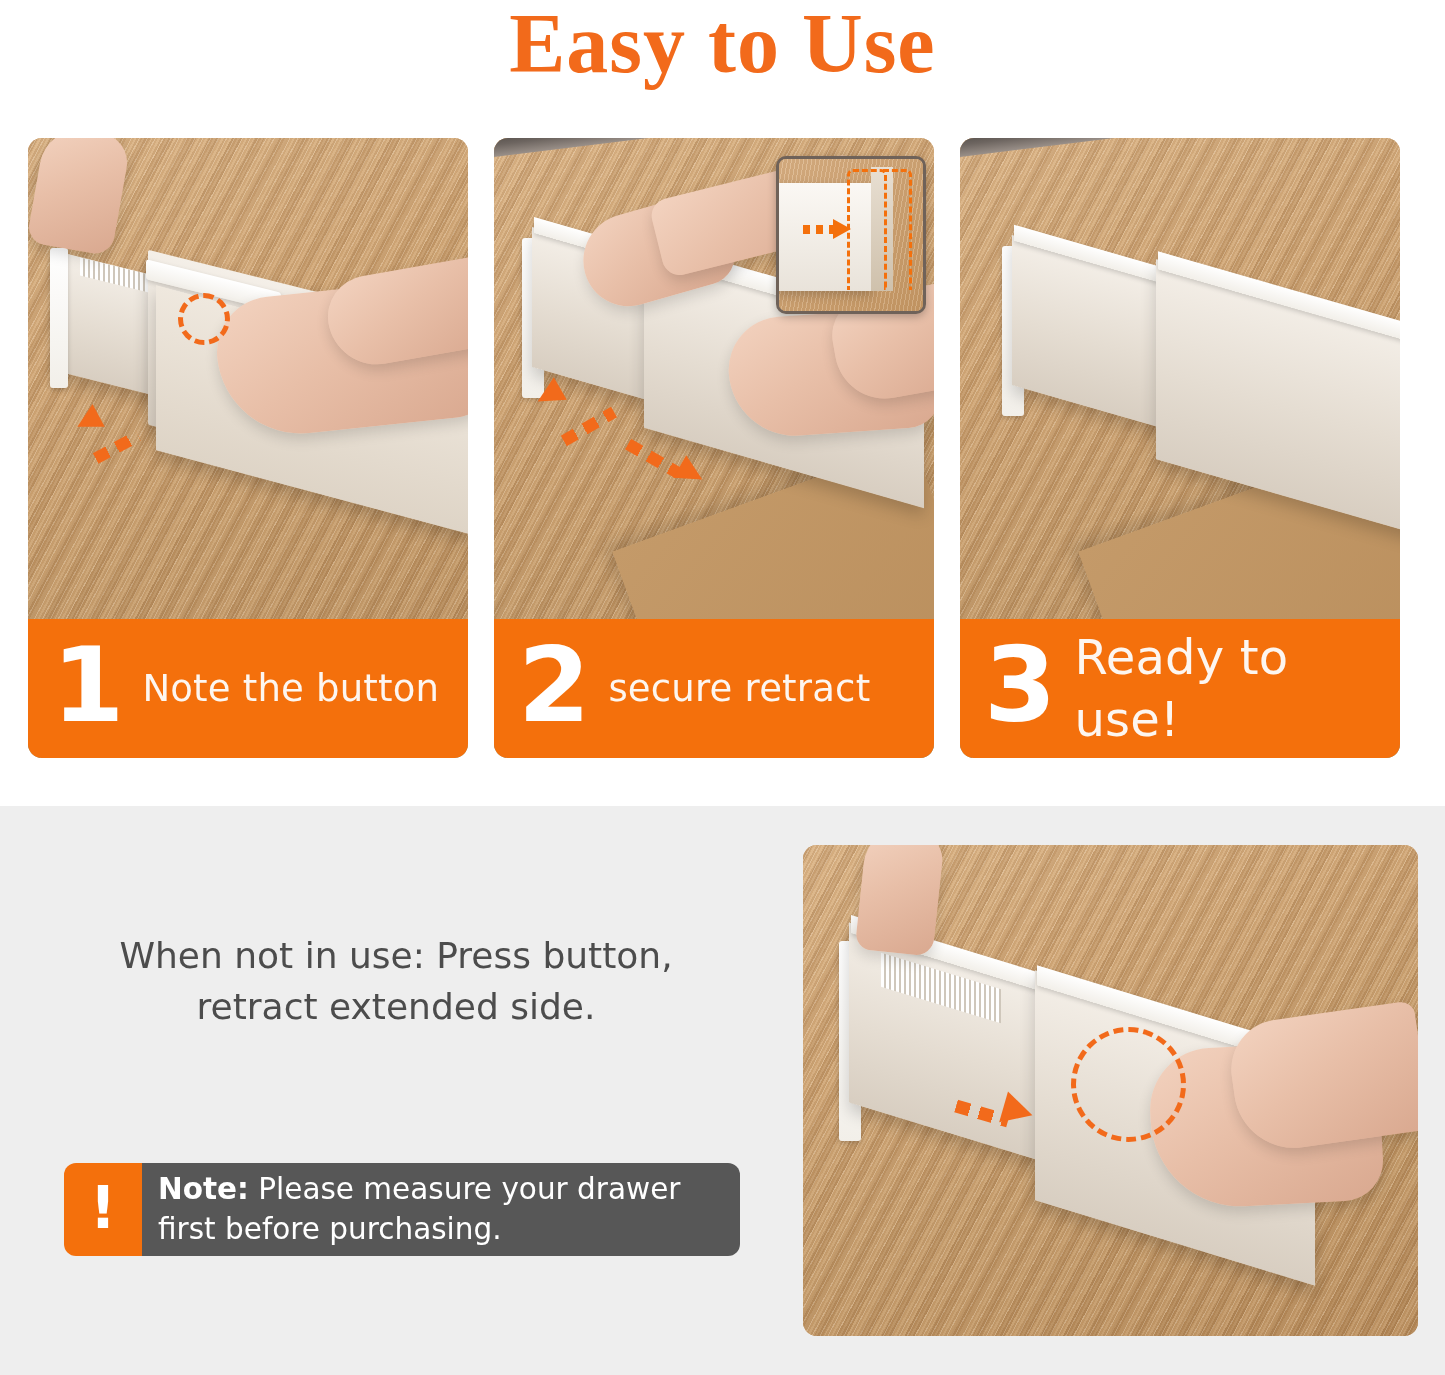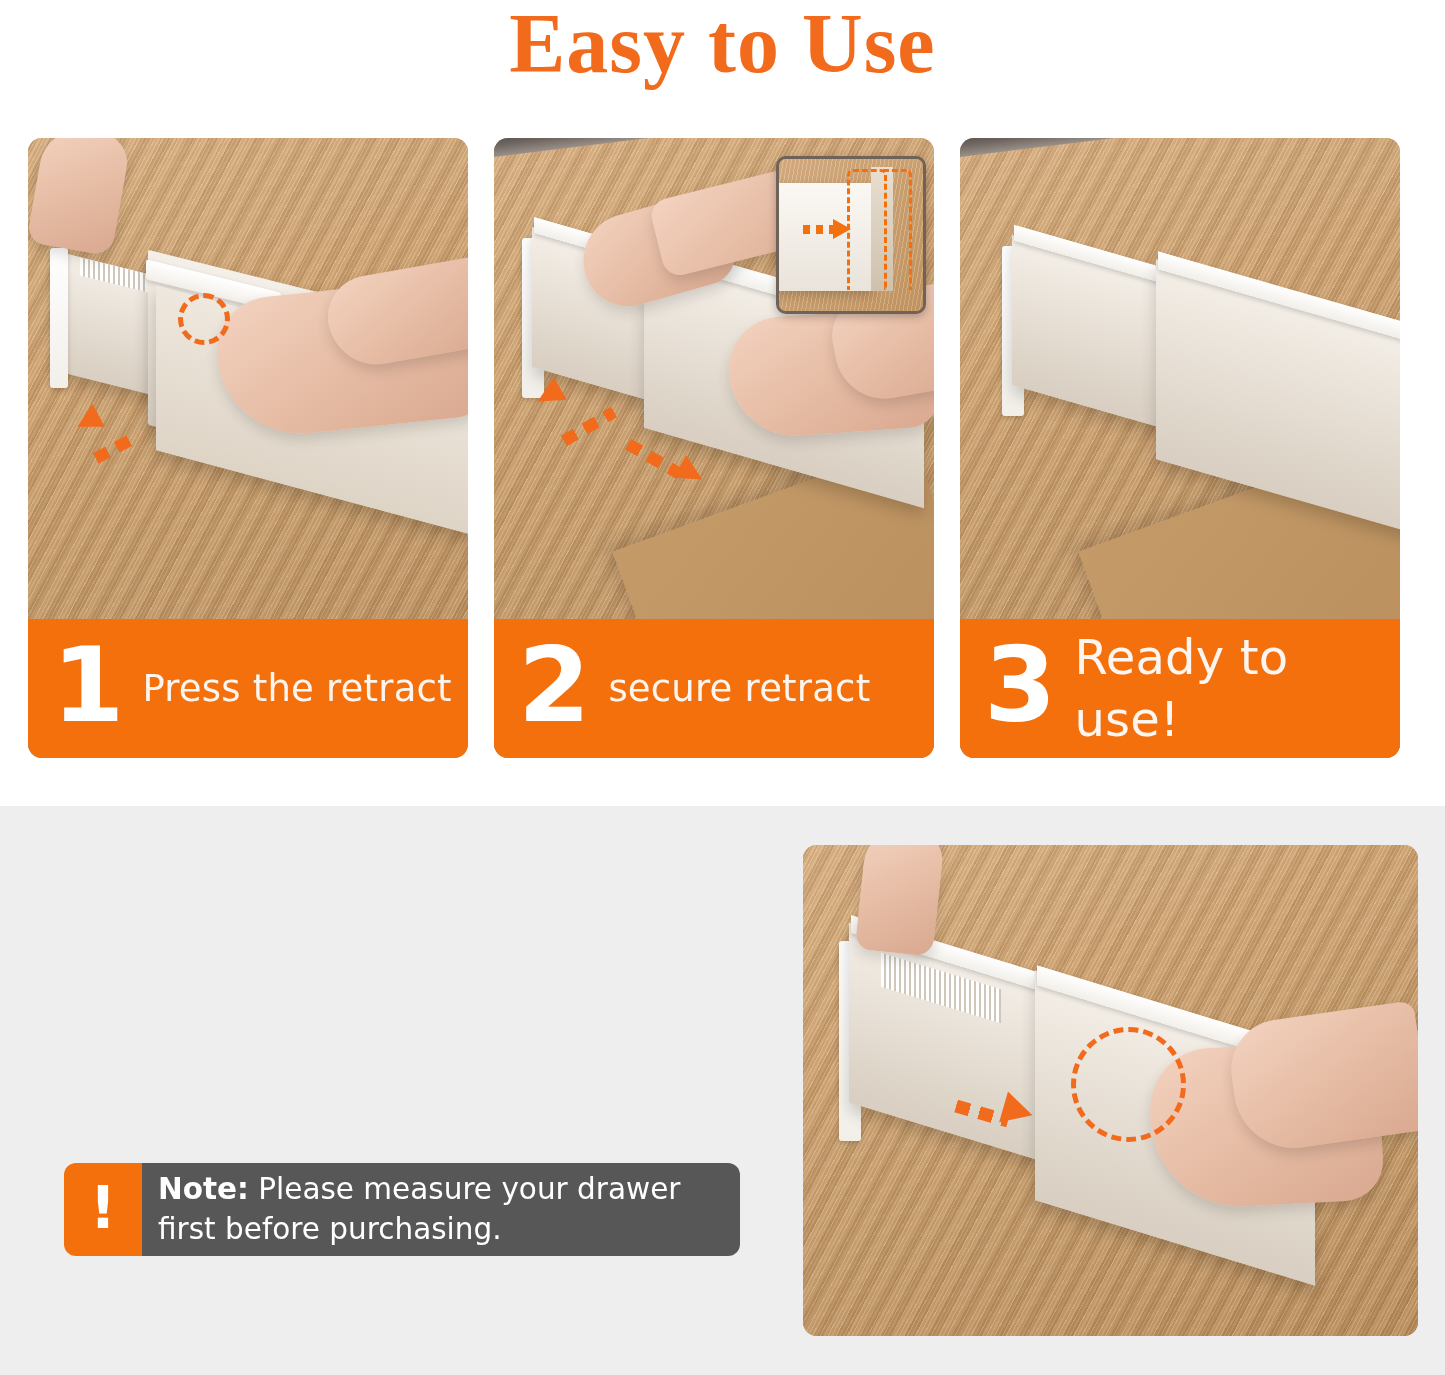--- a/index.html
+++ b/index.html
@@ -312,21 +312,21 @@
         <div class="dash-arrow" style="left:62px; top:292px; width:48px;
              transform:rotate(-28deg); transform-origin:right center;"></div>
         <div class="arrow-head" style="left:48px; top:270px;
              border-top:13px solid transparent; border-bottom:13px solid transparent;
              border-right:24px solid #f26a1b; transform:rotate(-28deg);"></div>
       </div>
 
       <div class="caption-bar">
         <div class="step-number">1</div>
         <div class="step-text">
-          <div>Press the retract</div>
+          <div>Note the button</div>
         </div>
       </div>
     </div>
 
     <div class="step-card">
       <div class="photo">
         <div class="top-rail"></div>
         <div class="drawer-edge"></div>
 
         <div class="divider-rail" style="left:28px; top:100px; width:22px; height:160px;
@@ -416,20 +416,24 @@
       <div class="caption-bar">
         <div class="step-number">3</div>
         <div class="step-text single">
           <div>Ready to use!</div>
         </div>
       </div>
     </div>
   </div>
 
   <div class="removal-block">
+    <div class="removal-sub">
+      <div>When not in use: Press button,</div>
+      <div>retract extended side.</div>
+    </div>
   </div>
 
   <div class="note-box">
     <div class="note-badge">
       <span class="note-bang">!</span>
     </div>
     <div class="note-body">
       <div class="note-text"><b>Note:</b><span> Please measure your drawer first before purchasing.</span></div>
     </div>
   </div>

